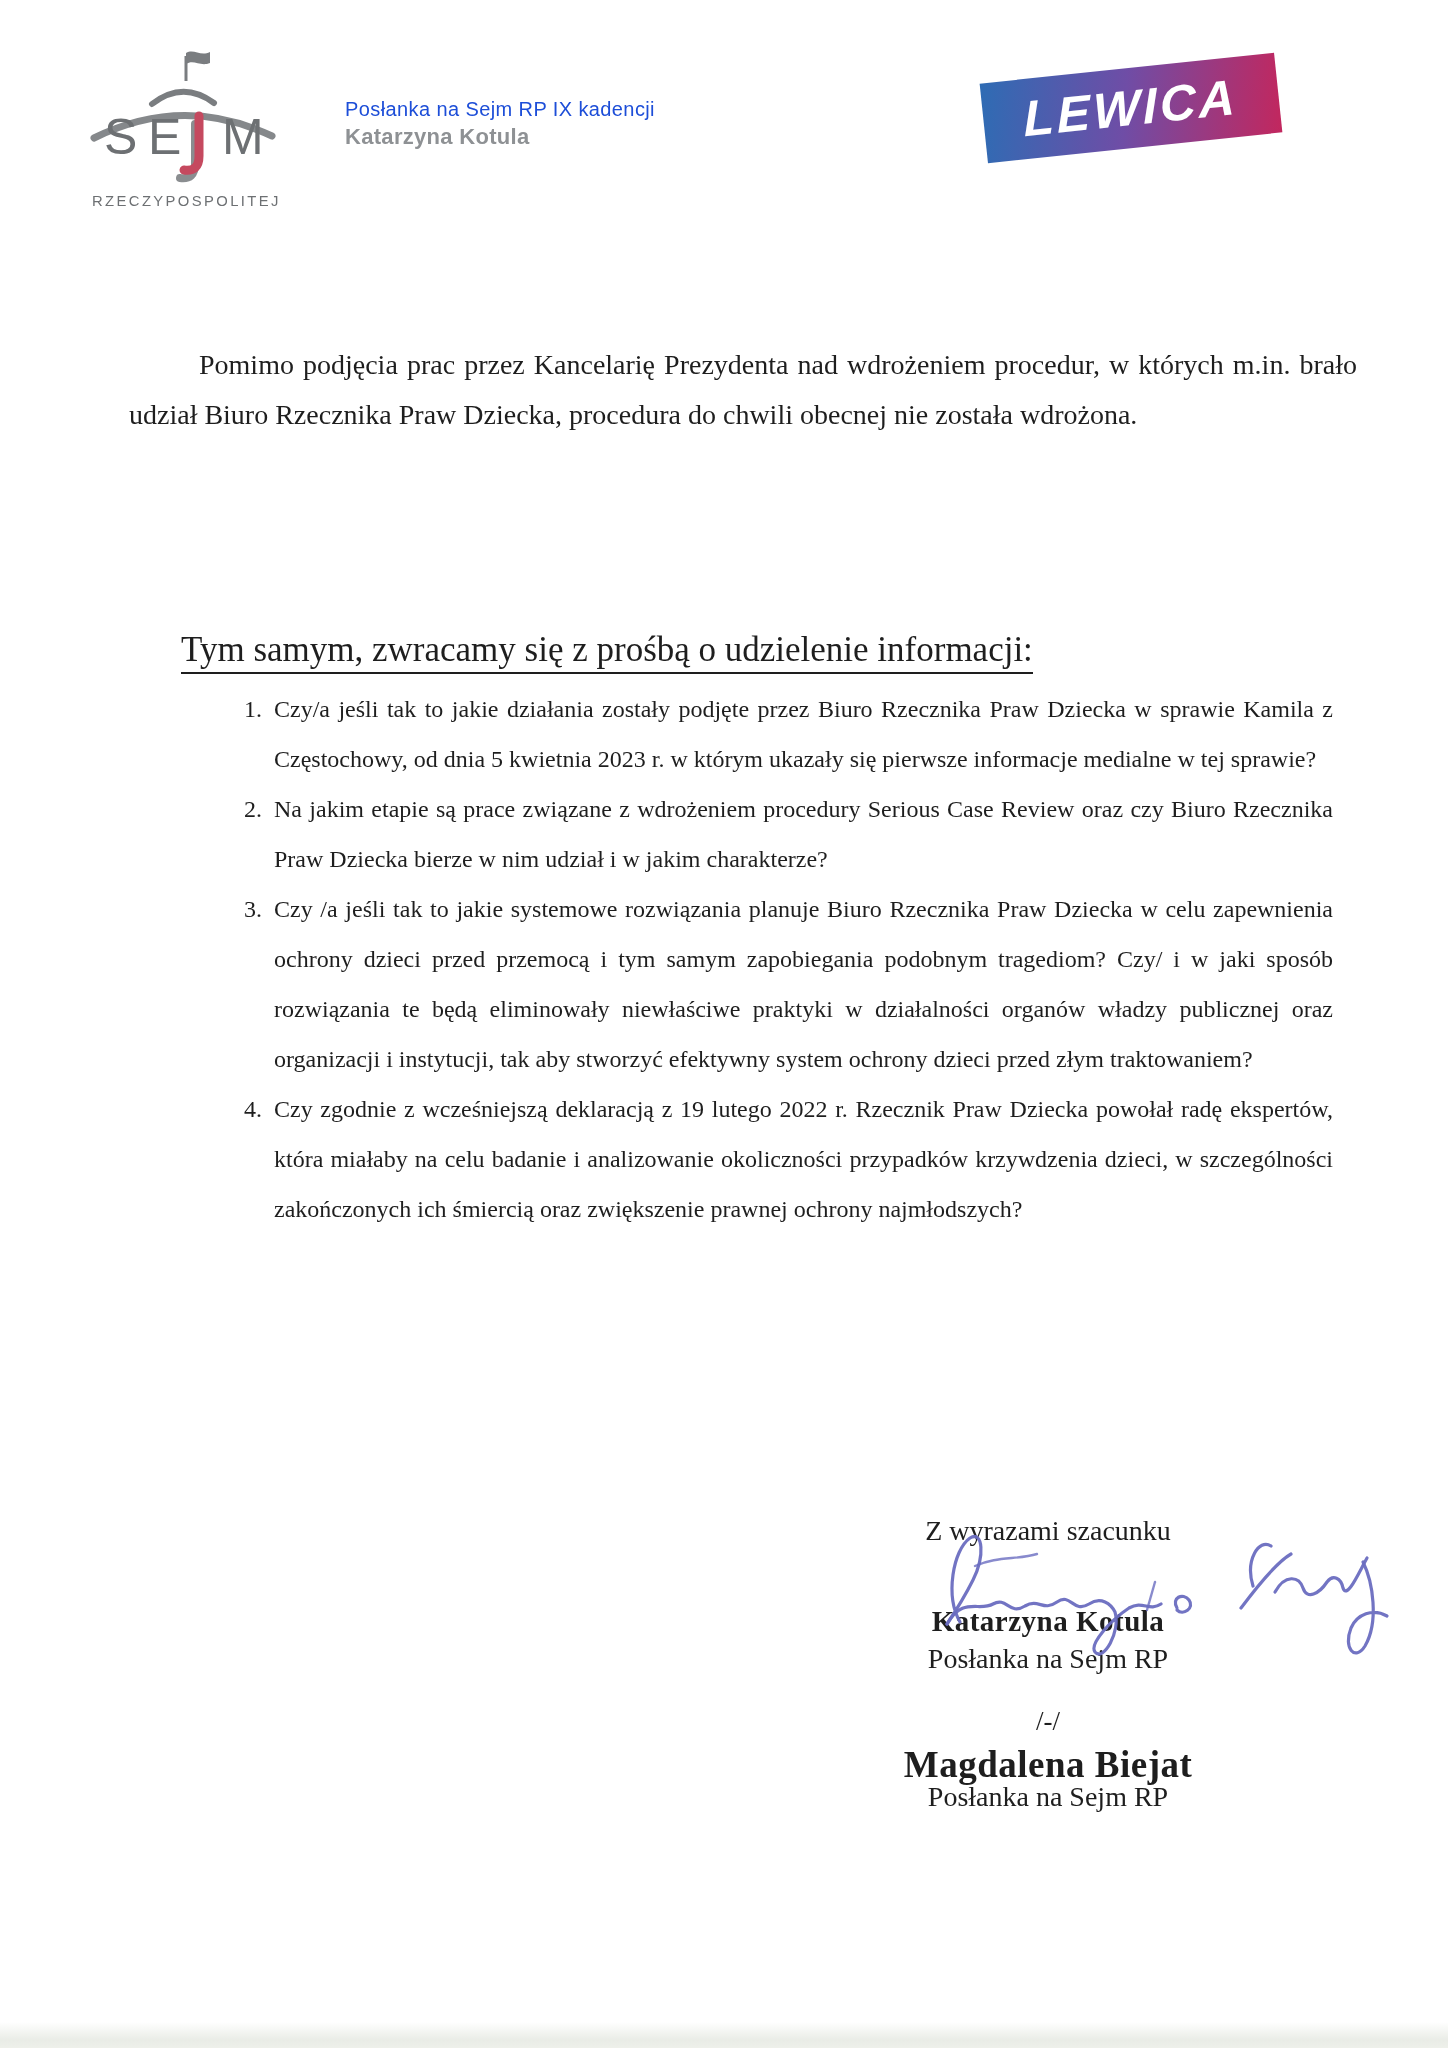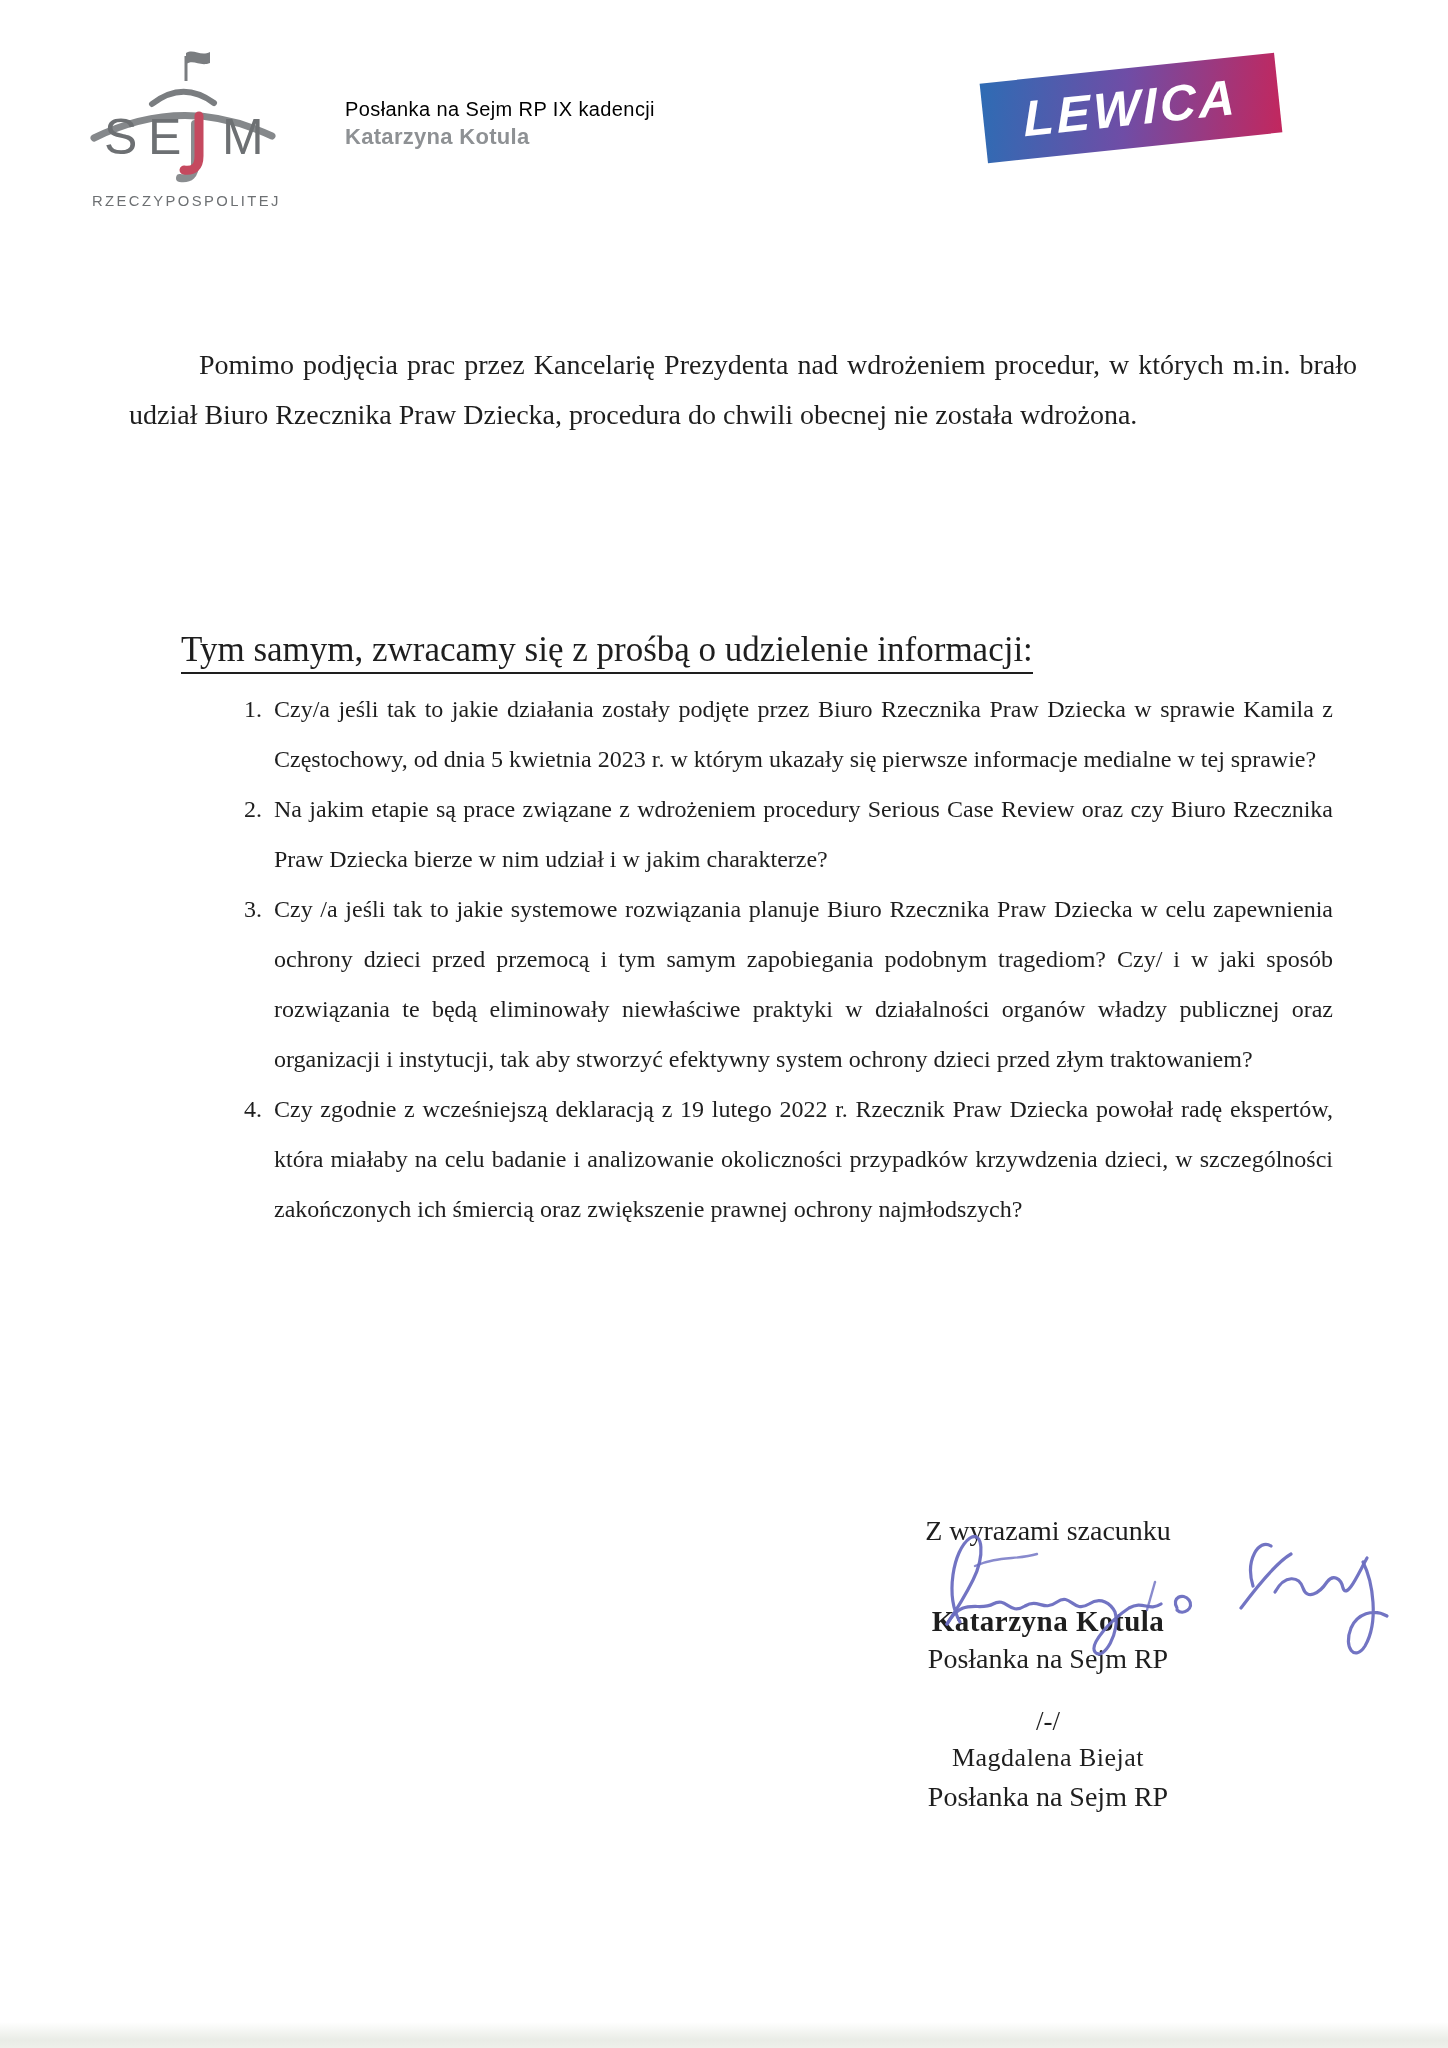--- a/index.html
+++ b/index.html
@@ -4,21 +4,21 @@
 <style>
   * { margin:0; padding:0; box-sizing:border-box; }
   html,body { background:#ffffff; }
   .page {
     position:relative; width:1448px; height:2048px; background:#ffffff;
     overflow:hidden; font-family:"Liberation Serif", serif; color:var(--text,#1e1e1e);
   }
   
   .sejm-logo { position:absolute; left:88px; top:48px; width:190px; height:165px; }
   .sender { position:absolute; left:345px; top:96px; font-family:"Liberation Sans", sans-serif; }
-  .sender .role { font-size:20px; color:#000000; line-height:27px; letter-spacing:.4px; }
+  .sender .role { font-size:20px; color:#1d4ed8; line-height:27px; letter-spacing:.4px; }
   .sender .name { font-size:22px; color:#8e9194; font-weight:bold; line-height:28px; letter-spacing:.3px; }
   .lewica-logo {
     position:absolute; left:983px; top:68px; width:296px; height:80px;
     transform:rotate(-6deg);
     background:linear-gradient(100deg, var(--lewica-blue,#2e6cb4) 0%, var(--lewica-purple,#6f4da6) 48%, var(--lewica-crimson,#c2275e) 100%);
     display:flex; align-items:center; justify-content:center;
   }
   .lewica-logo .word {
     font-family:"Liberation Sans", sans-serif; font-weight:bold; font-style:italic;
     color:#ffffff; font-size:50px; letter-spacing:3px; transform:skewX(-4deg);
@@ -33,21 +33,21 @@
   .req-heading .u { border-bottom:2px solid #1e1e1e; padding-bottom:3px; }
   .qlist { position:absolute; left:105px; top:684px; width:1228px; }
   .qlist ol { list-style:decimal; padding-left:163px; }
   .qlist li { font-size:24px; line-height:50px; text-align:justify; padding-left:6px; }
   
   .closing-line { position:absolute; left:798px; width:500px; text-align:center; }
   .salutation { top:1515px; font-size:28px; }
   .signer1-name { top:1605px; font-size:29px; font-weight:bold; letter-spacing:.5px; }
   .signer1-title { top:1643px; font-size:28px; }
   .sign-mark { top:1706px; font-size:27px; }
-  .signer2-name { top:1743px; font-size:26px; font-weight:normal; letter-spacing:.5px; }
+  .signer2-name { top:1743px; font-size:37px; font-weight:bold; letter-spacing:.5px; }
   .signer2-title { top:1781px; font-size:28px; }
   .signature-svg { position:absolute; left:915px; top:1510px; width:500px; height:176px; z-index:3; }
   .sig-stroke { fill:none; stroke:var(--signature-ink,#6a6dc0); stroke-width:3.2; stroke-linecap:round; stroke-linejoin:round; opacity:.95; }
   .sig-stroke.thin { stroke-width:2.4; opacity:.8; }
   
   .scan-edge {
     position:absolute; left:0; bottom:0; width:100%; height:26px;
     background:linear-gradient(180deg, rgba(233,236,230,0) 0%, #e9ece6 70%, #eef0ea 100%);
   }
   .sejm-letter { font-family:"Liberation Sans", sans-serif; font-size:50px; fill:var(--sejm-gray,#6d7073); }

